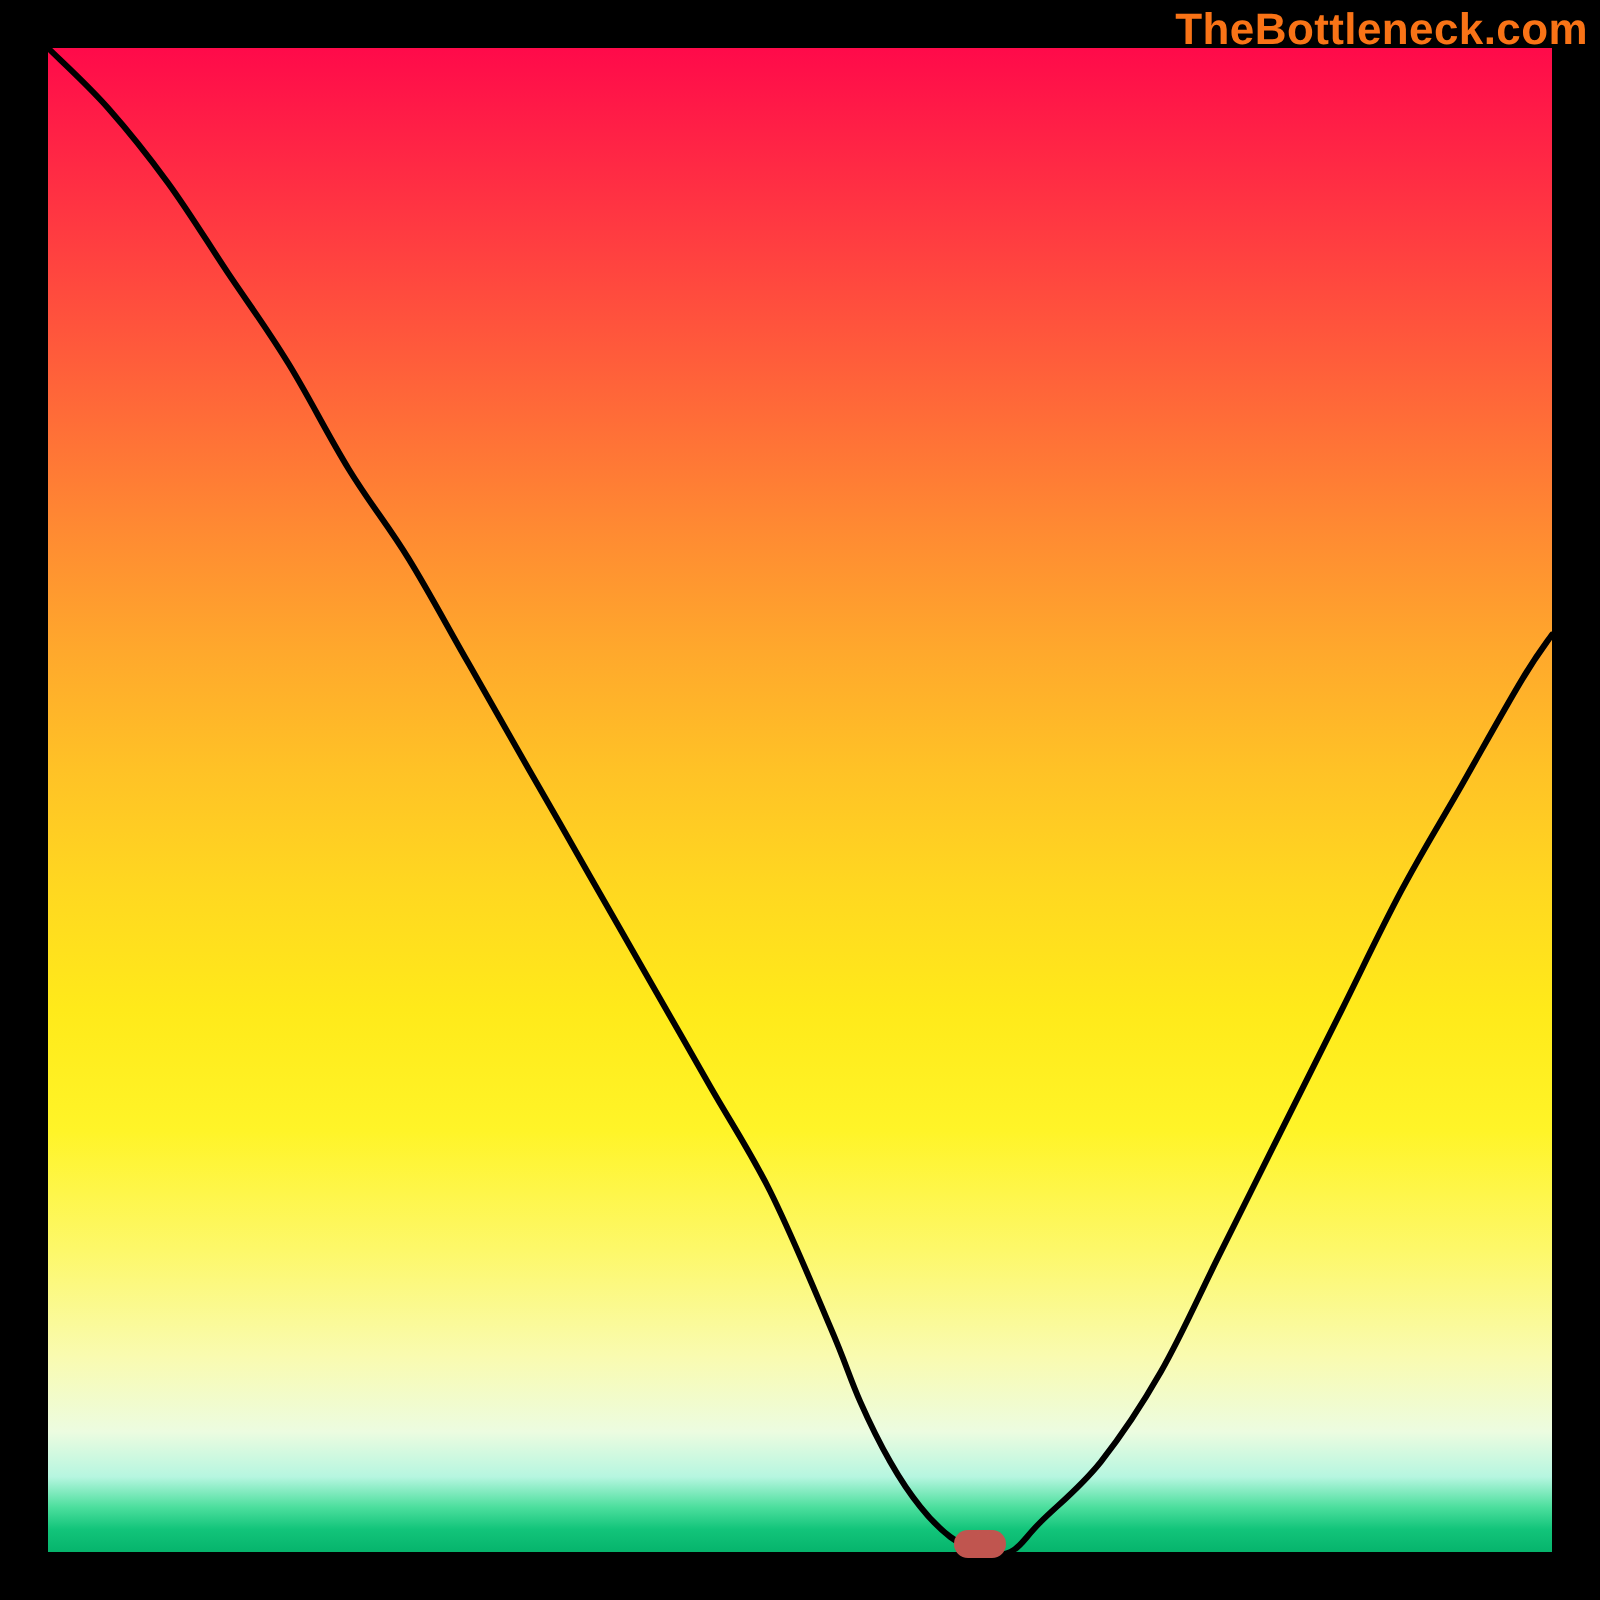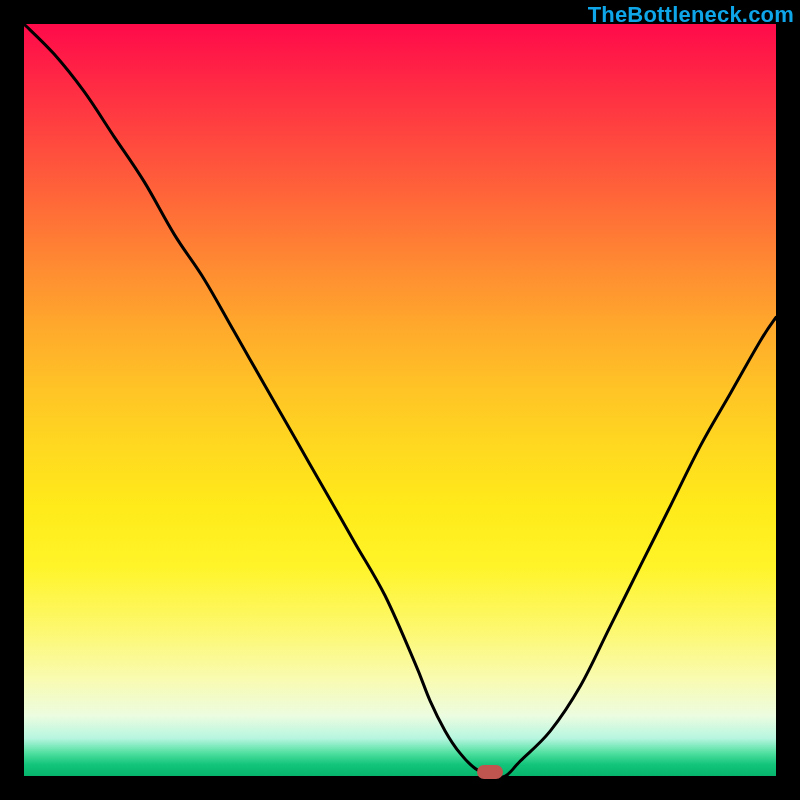--- a/index.html
+++ b/index.html
@@ -35,21 +35,21 @@
       #12c47a 98.5%,
       #06b46c 100%);
   }
   .watermark {
     position: absolute;
     top: 2px;
     right: 6px;
     font-family: Arial, Helvetica, sans-serif;
     font-size: 22px;
     font-weight: 600;
-    color: #0ea5e9;
+    color: #f97316;
     letter-spacing: 0.2px;
     user-select: none;
   }
   svg.curve {
     position: absolute;
     left: 0; top: 0;
     width: 100%;
     height: 100%;
     overflow: visible;
   }

